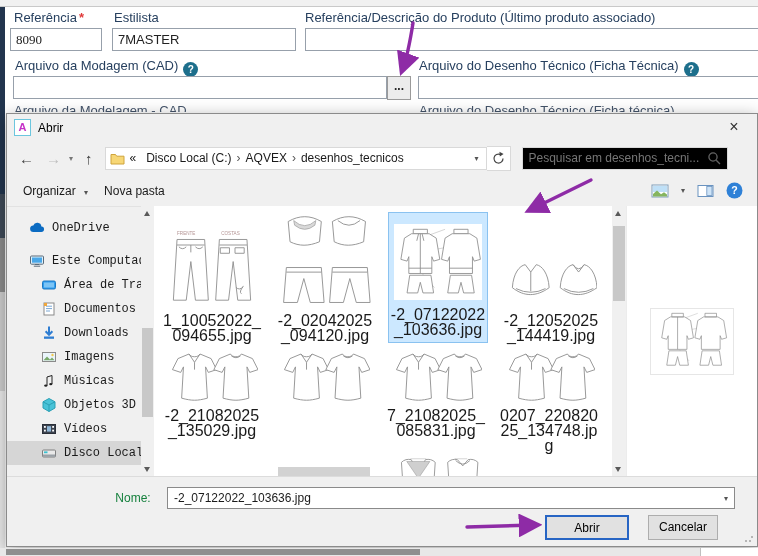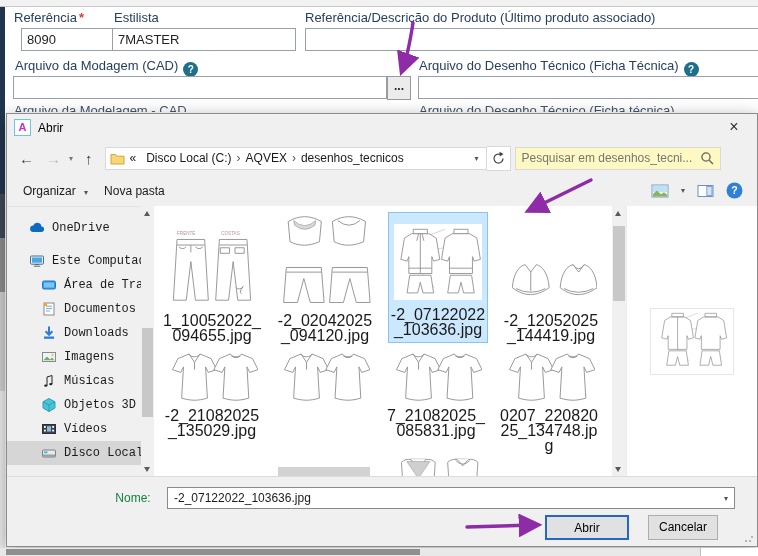--- a/index.html
+++ b/index.html
@@ -33,21 +33,21 @@
   .navglyph{font-size:15px;color:#3f3f3f;margin:0 0 0 12px;}
   .navglyph.dis{color:#bdbdbd;}
   .navchev{font-size:8px;color:#777;margin-left:8px;}
   .addrbar{display:flex;align-items:center;margin-left:12px;width:382px;height:23px;background:#fff;
            border:1px solid #d9d9d9;padding:0 4px;box-sizing:border-box;}
   .crumb{margin:0 5px;white-space:nowrap;color:#1a1a1a;}
   .crumbsep{color:#555;font-size:12px;}
   .addrchev{margin-left:auto;font-size:8px;color:#555;padding:0 3px;}
   .refbtn{width:23px;height:23px;background:#fff;border:1px solid #d9d9d9;border-left:none;
           display:flex;align-items:center;justify-content:center;}
-  .searchbox{display:flex;align-items:center;margin-left:4px;width:206px;height:23px;background:#fef9c3;
+  .searchbox{display:flex;align-items:center;margin-left:11px;width:206px;height:23px;background:#000000;
              border:1px solid #d9d9d9;padding:0 6px;box-sizing:border-box;color:#767676;}
   .searchbox span{flex:1;white-space:nowrap;overflow:hidden;}
   .toolrow{position:absolute;left:0;top:61px;right:0;height:31px;display:flex;align-items:center;
            border-bottom:1px solid #e2e2e2;}
   .toolitem{margin-left:16px;color:#1a1a1a;}
   .toolitem .tchev{font-size:8px;color:#555;margin-left:5px;}
   .toolicons{margin-left:auto;display:flex;align-items:center;gap:12px;margin-right:14px;}
   .toolicons .tchev{font-size:8px;color:#555;}
   
   .content{position:absolute;left:0;top:92px;right:0;bottom:69px;display:flex;}
@@ -104,21 +104,21 @@
 <body>
 
 <div class="topstrip"></div>
 <div class="darkstrip"></div>
 
 <div class="fldlabel" style="left:14px;top:10px;">
   <span>Referência</span><span class="req">*</span>
 </div>
 <div class="fldlabel" style="left:114px;top:10px;">Estilista</div>
 <div class="fldlabel" style="left:305px;top:10px;">Referência/Descrição do Produto (Último produto associado)</div>
-<input class="inp" style="left: 21px; top: 28px; width: 80px;" value="8090">
+<input class="inp" style="left: 10px; top: 28px; width: 80px; font-family: Liberation Serif, serif;" value="8090">
 <input class="inp" style="left: 112px; top: 28px; width: 172px;" value="7MASTER">
 <input class="inp" style="left: 305px; top: 28px; width: 443px;" value="">
 
 <div class="fldlabel" style="left:15px;top:58px;">
   <span>Arquivo da Modagem (CAD)</span><span class="qmark">?</span>
 </div>
 <div class="fldlabel" style="left:419px;top:58px;">
   <span>Arquivo do Desenho Técnico (Ficha Técnica)</span><span class="qmark">?</span>
 </div>
 <input class="inp" style="left: 13px; top: 76px; width: 362px;">

